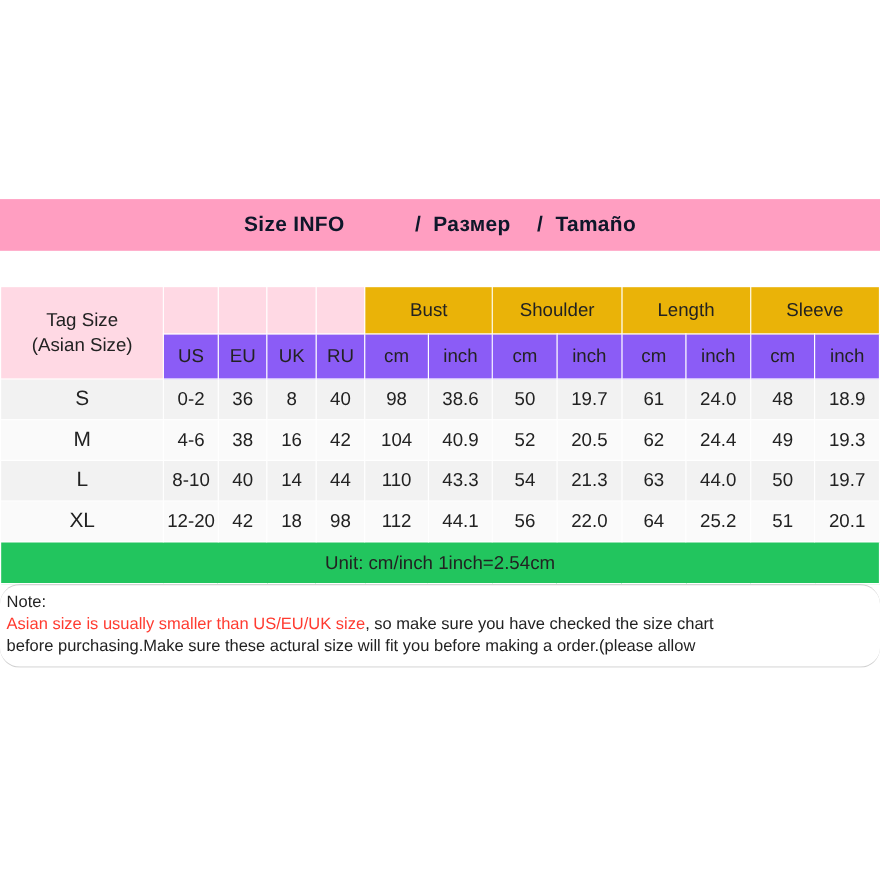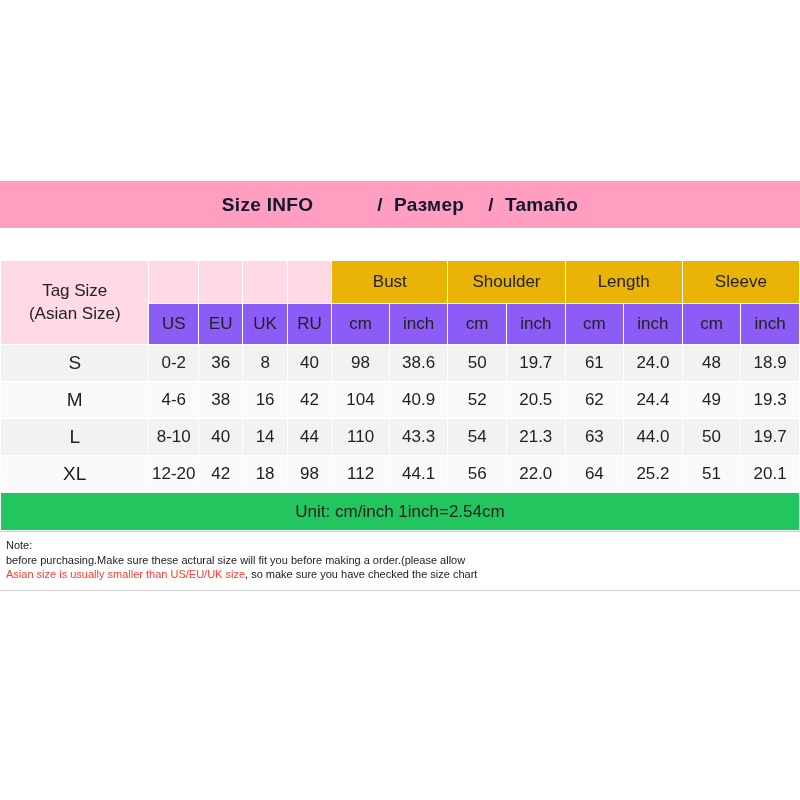--- a/index.html
+++ b/index.html
@@ -72,24 +72,25 @@
     font-weight: bold;
     font-size: 19px;
     height: 37px;
   }
   .note-box {
     width: 800px;
     box-sizing: border-box;
     border-top: 1px solid #cfcfcf;
     border-bottom: 1px solid #cfcfcf;
     padding: 6px 6px 8px 6px;
-    font-size: 11px;
+    font-size: 15px;
     line-height: 1.33;
     color: #222222;
     background: #ffffff;
+    border-radius: 18px;
   }
   .note-red { color: #ff3b30; }
 </style>
 </head>
 <body>
 
 <div id="chart-wrap">
 
   <div class="title-bar">
     <span class="seg">Size INFO</span>
@@ -207,19 +208,19 @@
         <td>20.1</td>
       </tr>
       <tr class="unit-row">
         <td colspan="13">Unit: cm/inch    1inch=2.54cm</td>
       </tr>
     </tbody>
   </table>
 
   <div class="note-box">
     <div>Note:</div>
-    <div>before purchasing.Make sure these actural size will fit you before making a order.(please allow</div>
     <div>
       <span class="note-red">Asian size is usually smaller than US/EU/UK size</span><span>, so make sure you have checked the size chart</span>
     </div>
+    <div>before purchasing.Make sure these actural size will fit you before making a order.(please allow</div>
   </div>
 
 </div>
 
 </body></html>

